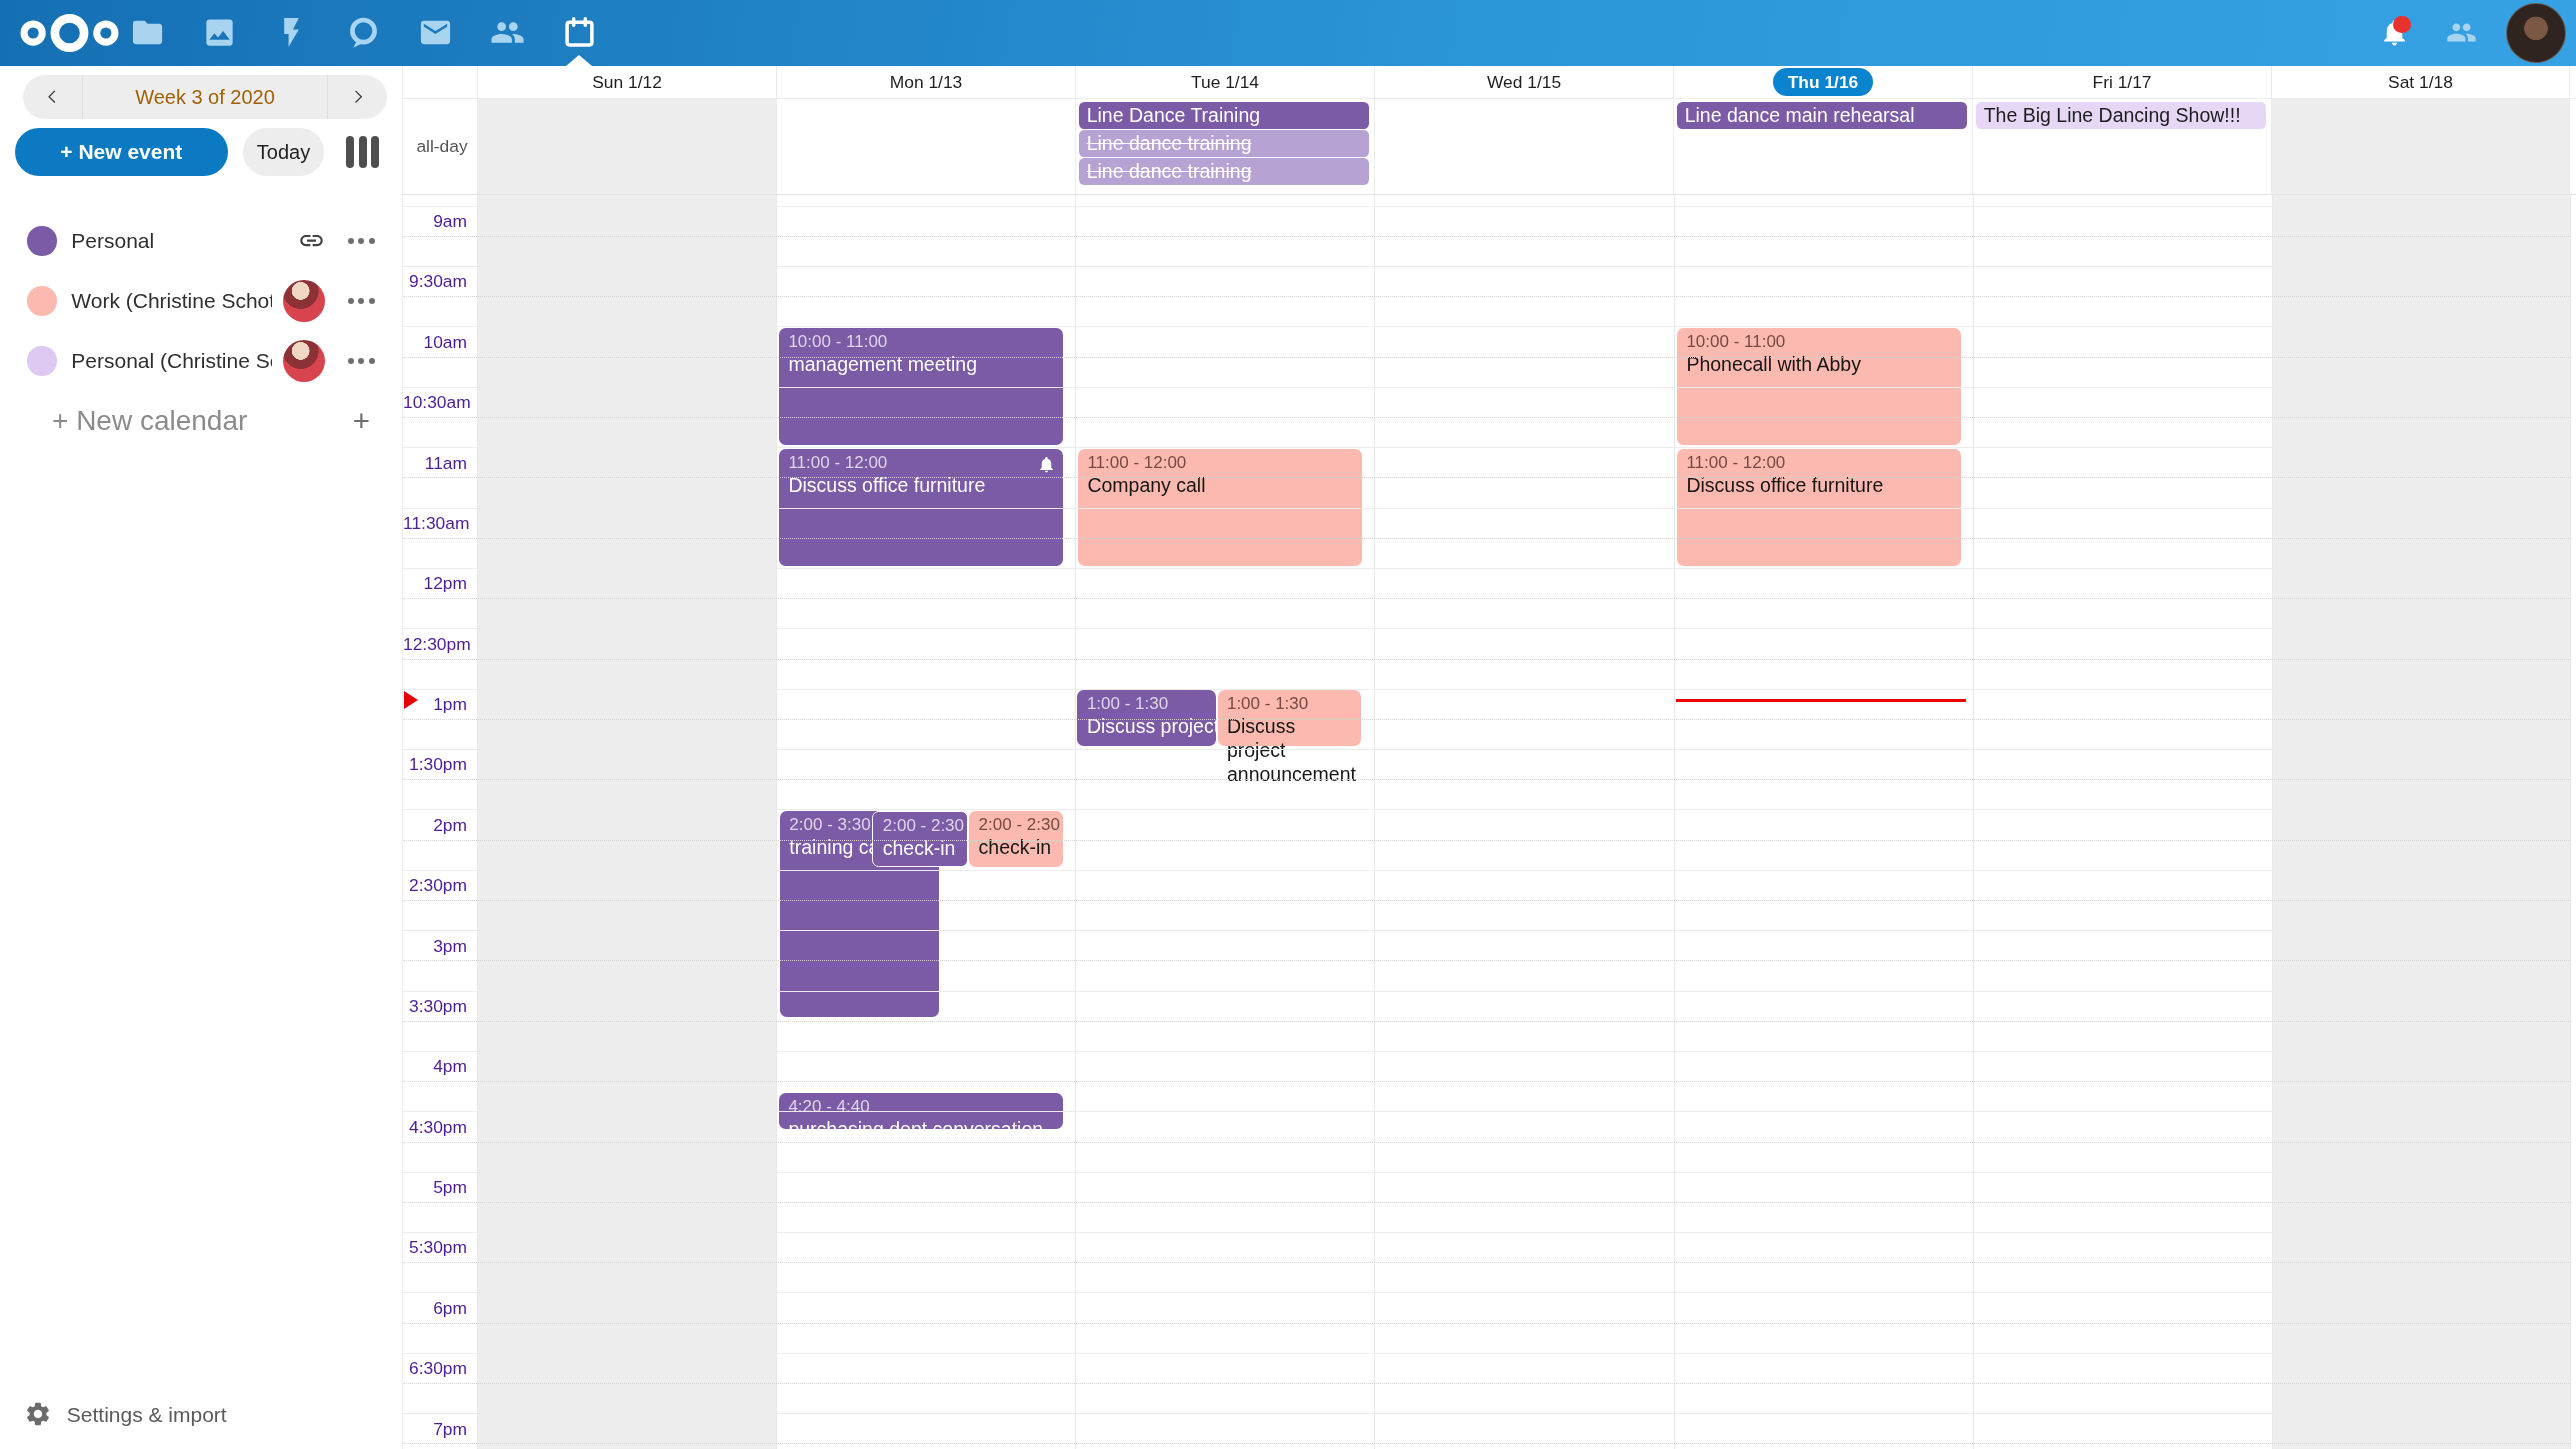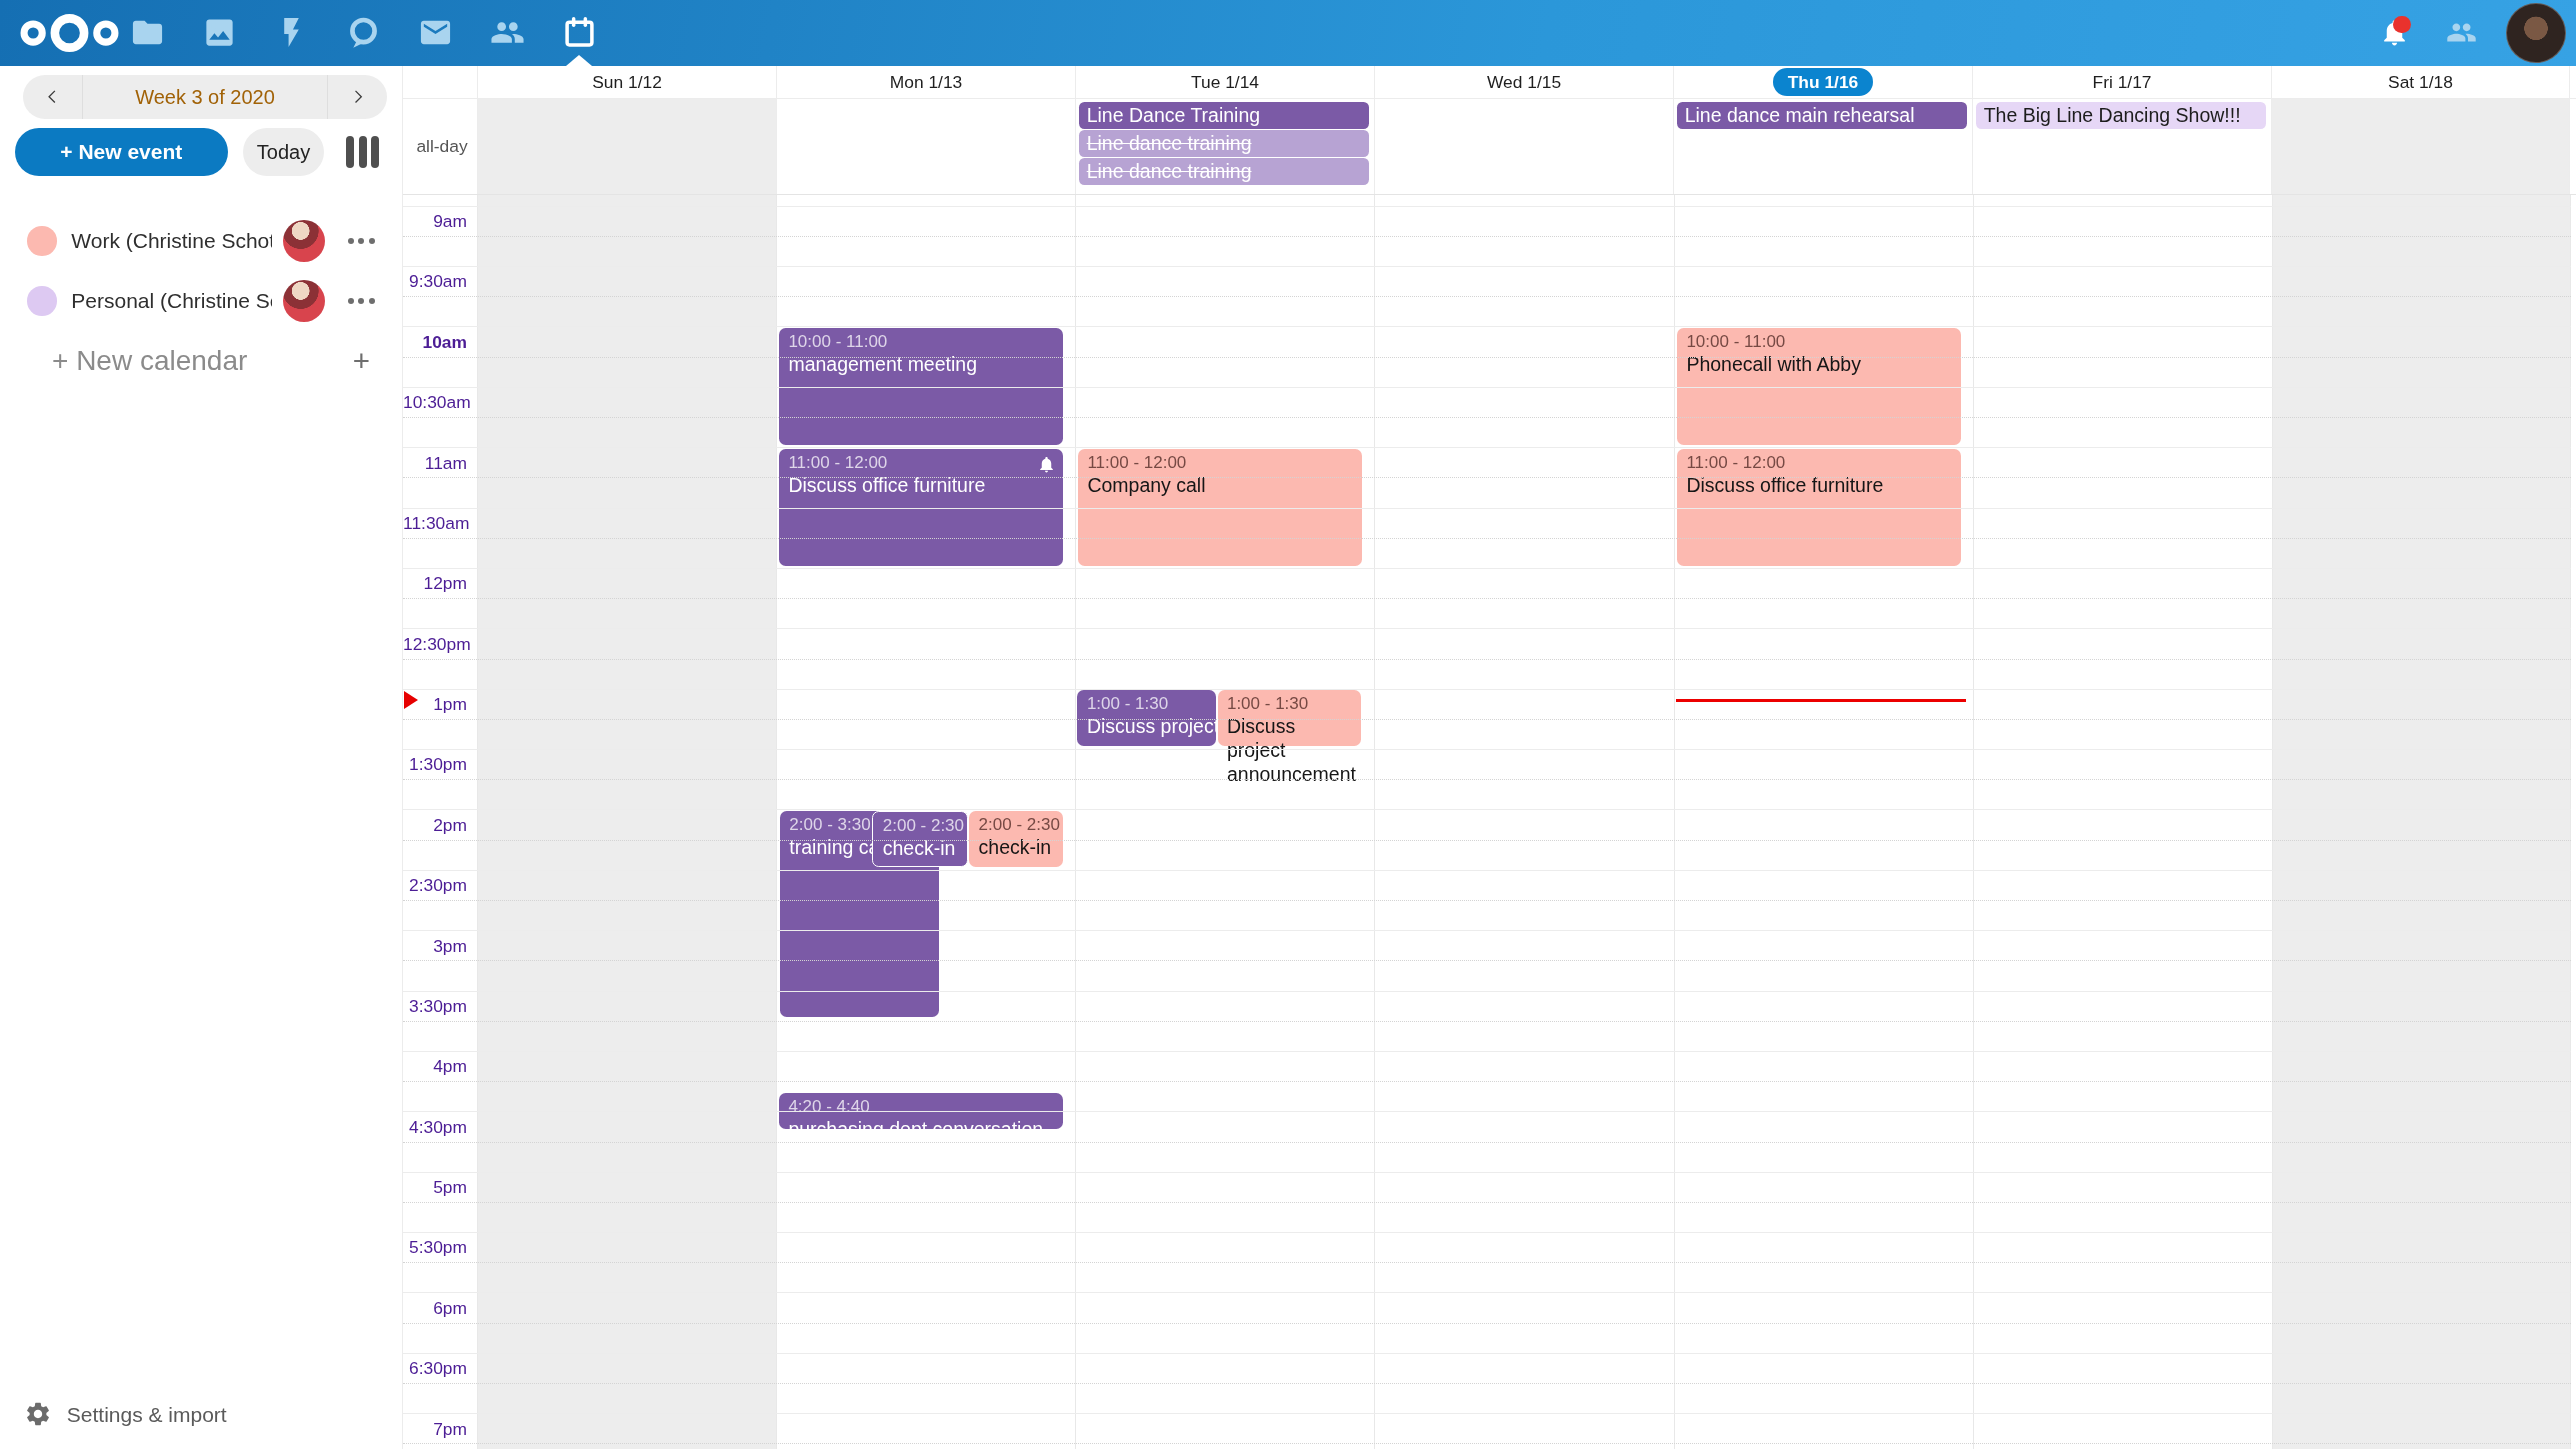--- a/index.html
+++ b/index.html
@@ -200,20 +200,34 @@
   <div class="btn-new-event">+ New event</div>
   <div class="btn-today">Today</div>
   <div class="view-toggle">
       <i></i>
       <i></i>
       <i></i>
     </div>
 
   <div class="cal-list" id="cal-list">
       <div class="cal-item">
+        <span class="cal-dot" style="background: rgb(123, 90, 166);"></span>
+        <span class="cal-label">Personal</span>
+        <span class="cal-actions">
+          <span><svg viewBox="0 0 24 24" fill="currentColor">
+              <path d="M3.9 12c0-1.71 1.39-3.1 3.1-3.1h4V7H7c-2.76 0-5 2.24-5 5s2.24 5 5 5h4v-1.9H7c-1.71 0-3.1-1.39-3.1-3.1zM8 13h8v-2H8v2zm9-6h-4v1.9h4c1.71 0 3.1 1.39 3.1 3.1s-1.39 3.1-3.1 3.1h-4V17h4c2.76 0 5-2.24 5-5s-2.24-5-5-5z"></path>
+            </svg></span>
+          <span class="dots">
+            <i></i>
+            <i></i>
+            <i></i>
+          </span>
+        </span>
+      </div>
+      <div class="cal-item">
         <span class="cal-dot" style="background: rgb(252, 185, 176);"></span>
         <span class="cal-label">Work (Christine Schott)</span>
         <span class="cal-actions">
           <span class="cal-avatar"></span>
           <span class="dots">
             <i></i>
             <i></i>
             <i></i>
           </span>
         </span>
@@ -339,21 +353,21 @@
       <div class="gcol" style="left: 1570px; width: 299px;"></div>
       <div class="gcol weekend last" style="left: 1869px; width: 299px;"></div>
       <div class="hline" style="top: 10.7px;"></div>
       <div class="qline" style="top: 41px;"></div>
       <div class="tlabel" style="top: 16px;">9am</div>
       <div class="hline" style="top: 71px;"></div>
       <div class="qline" style="top: 101px;"></div>
       <div class="tlabel" style="top: 76px;">9:30am</div>
       <div class="hline" style="top: 131px;"></div>
       <div class="qline" style="top: 162px;"></div>
-      <div class="tlabel" style="top: 137px; font-weight: bold;">10am</div>
+      <div class="tlabel" style="top: 137px;">10am</div>
       <div class="hline" style="top: 192px;"></div>
       <div class="qline" style="top: 222px;"></div>
       <div class="tlabel" style="top: 197px;">10:30am</div>
       <div class="hline" style="top: 252px;"></div>
       <div class="qline" style="top: 282px;"></div>
       <div class="tlabel" style="top: 258px;">11am</div>
       <div class="hline" style="top: 313px;"></div>
       <div class="qline" style="top: 343px;"></div>
       <div class="tlabel" style="top: 318px;">11:30am</div>
       <div class="hline" style="top: 373px;"></div>

